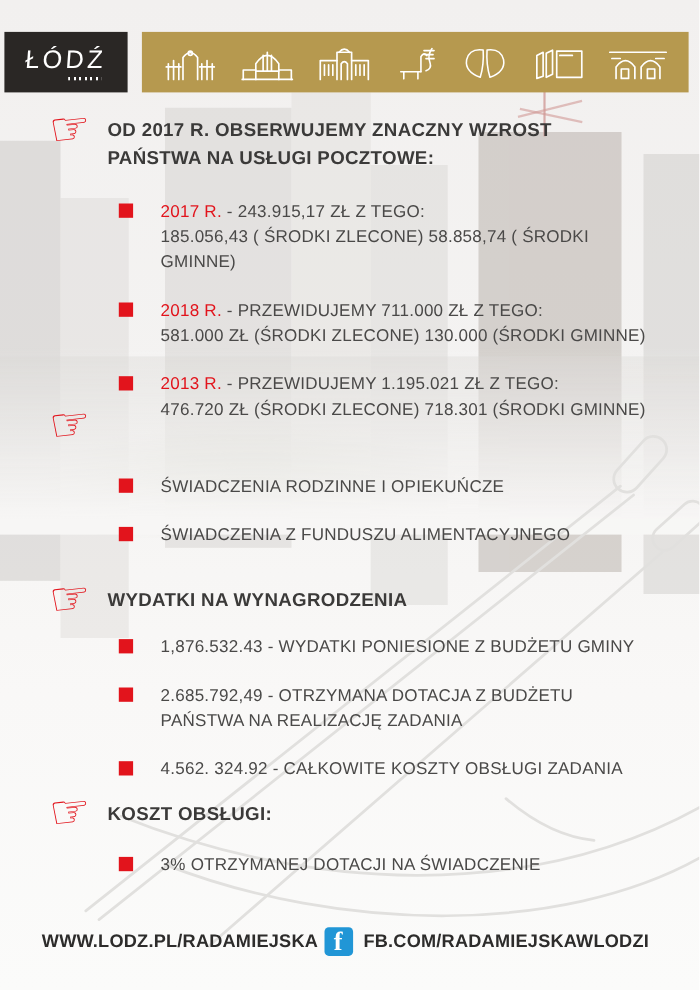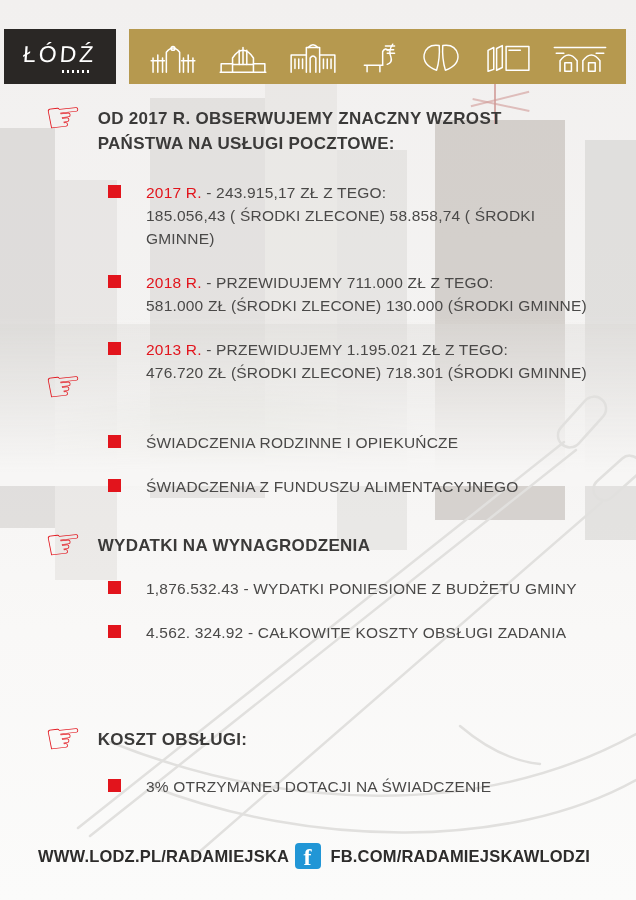--- a/index.html
+++ b/index.html
@@ -192,20 +192,24 @@
         <span>WYDATKI NA WYNAGRODZENIA</span>
       </h2>
     </div>
     <div class="bullets mt18">
       <div class="bullet">
         <span class="sq"></span>
         <p><span>1,876.532.43 - WYDATKI PONIESIONE Z BUDŻETU GMINY</span></p>
       </div>
       <div class="bullet">
         <span class="sq"></span>
+        <p><span>2.685.792,49 - OTRZYMANA DOTACJA Z BUDŻETU</span><span class="l2">PAŃSTWA NA REALIZACJĘ ZADANIA</span></p>
+      </div>
+      <div class="bullet">
+        <span class="sq"></span>
         <p><span>4.562. 324.92 - CAŁKOWITE KOSZTY OBSŁUGI ZADANIA</span></p>
       </div>
     </div>
   </div>
 
   <div class="section sec4">
     <div class="sec-header">
       <span class="hand">☞</span>
       <h2 class="sec-title">
         <span>KOSZT OBSŁUGI:</span>

